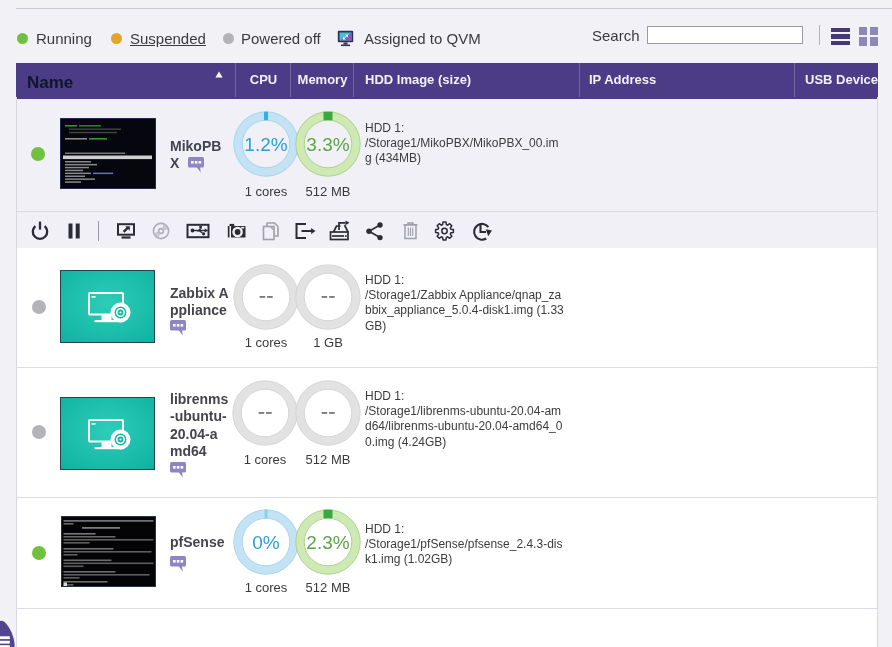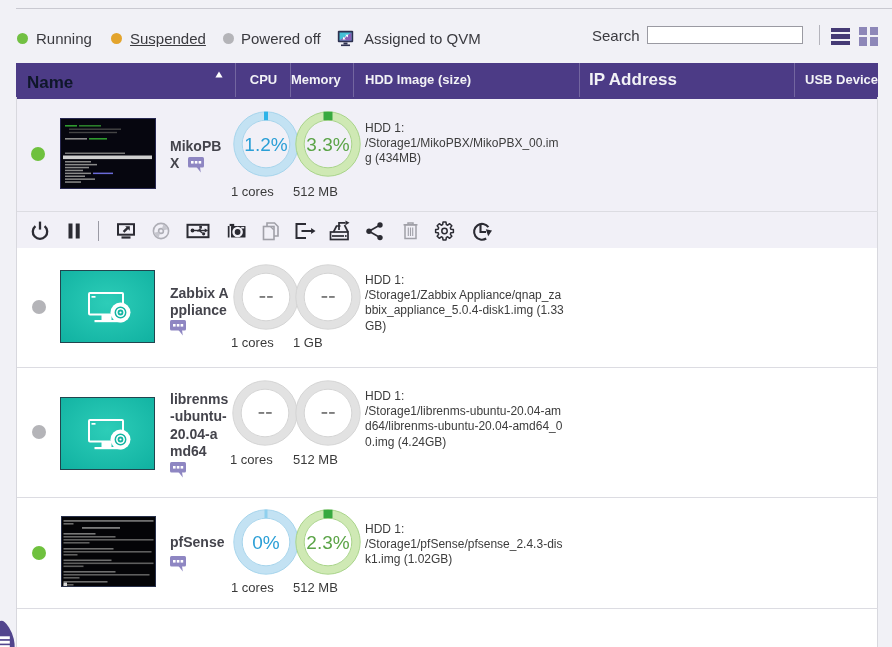--- a/index.html
+++ b/index.html
@@ -2,21 +2,21 @@
 <html><head>
 <meta charset="utf-8">
 <style>
 html,body{margin:0;padding:0;}
 body{width:892px;height:647px;position:relative;overflow:hidden;background:#f1f1f6;
 font-family:"Liberation Sans",sans-serif;}
 .abs{position:absolute;}
 .txt{color:#3a3a3f;font-size:15px;}
 .hdd{font-size:12px;line-height:15.2px;color:#3c3c3c;}
 .name{font-weight:bold;font-size:14px;line-height:17.3px;color:#44444c;}
-.lbl{font-size:13px;color:#3a3a3a;width:70px;}
+.lbl{font-size:13px;color:#3a3a3a;text-align:center;width:70px;}
 .dot{border-radius:50%;}
 .sep{background:#dcdce2;height:1px;left:17px;width:861px;}
 </style>
 </head>
 <body>
 
 <div class="abs" style="left:16px;top:8px;width:876px;height:1px;background:#c9c9d1;"></div>
 
 <div class="abs dot" style="left:17px;top:33px;width:11px;height:11px;background:#72c043;"></div>
 <div class="abs txt" style="left:36px;top:29.5px;">Running</div>
@@ -49,23 +49,23 @@
 <div class="abs" style="left:869.6px;top:27px;width:8.4px;height:8.4px;background:#8d87b8;"></div>
 <div class="abs" style="left:859px;top:37.4px;width:8.4px;height:8.4px;background:#8d87b8;"></div>
 <div class="abs" style="left:869.6px;top:37.4px;width:8.4px;height:8.4px;background:#8d87b8;"></div>
 
 <div class="abs" style="left:16px;top:63px;width:862px;height:34px;background:#4c3b86;"></div>
 <div class="abs" style="left:27px;top:73px;color:#0f172a;font-size:17px;font-weight:bold;">Name</div>
 <svg class="abs" style="left:215px;top:70.5px;" width="8" height="7">
     <path d="M4,0.5 L7.6,6.5 H0.4 Z" fill="#fff"></path>
   </svg>
 <div class="abs" style="left:235px;top:63px;width:55px;height:34px;border-left:1px solid rgba(255,255,255,0.22);color:#f2f2f6;font-size:13px;font-weight:bold;text-align:center;line-height:34px;">CPU</div>
-<div class="abs" style="left:290px;top:63px;width:63px;height:34px;border-left:1px solid rgba(255,255,255,0.22);color:#f2f2f6;font-size:13px;font-weight:bold;line-height:34px;">Memory</div>
+<div class="abs" style="left:290px;top:63px;width:63px;height:34px;border-left:1px solid rgba(255,255,255,0.22);color:#f2f2f6;font-size:13px;font-weight:bold;text-align:center;line-height:34px;">Memory</div>
 <div class="abs" style="left:353px;top:63px;width:226px;height:34px;border-left:1px solid rgba(255,255,255,0.22);color:#f2f2f6;font-size:13px;font-weight:bold;line-height:34px;"><span style="margin-left:11px;">HDD Image (size)</span></div>
-<div class="abs" style="left:579px;top:63px;width:215px;height:34px;border-left:1px solid rgba(255,255,255,0.22);color:#f2f2f6;font-size:17px;font-weight:bold;line-height:34px;"><span style="margin-left:9px;">IP Address</span></div>
+<div class="abs" style="left:579px;top:63px;width:215px;height:34px;border-left:1px solid rgba(255,255,255,0.22);color:#f2f2f6;font-size:13px;font-weight:bold;line-height:34px;"><span style="margin-left:9px;">IP Address</span></div>
 <div class="abs" style="left:794px;top:63px;width:84px;height:34px;border-left:1px solid rgba(255,255,255,0.22);color:#f2f2f6;font-size:13px;font-weight:bold;line-height:34px;"><span style="margin-left:10px;">USB Device</span></div>
 
 <div class="abs" style="left:16px;top:97px;width:862px;height:550px;background:#fff;border-left:1px solid #d8d8de;border-right:1px solid #d8d8de;box-sizing:border-box;"></div>
 
 <div class="abs" style="left:17px;top:97px;width:860px;height:151px;background:#f1f0f7;border-top:2px solid #4c3b86;box-sizing:border-box;"></div>
 <div class="abs sep" style="top:211px;"></div>
 
 <div class="abs dot" style="left:31px;top:147px;width:14px;height:14px;background:#6fc13e;"></div>
 
 <svg class="abs" style="left:60px;top:118px;" width="96" height="71" viewBox="0 0 96 71">

